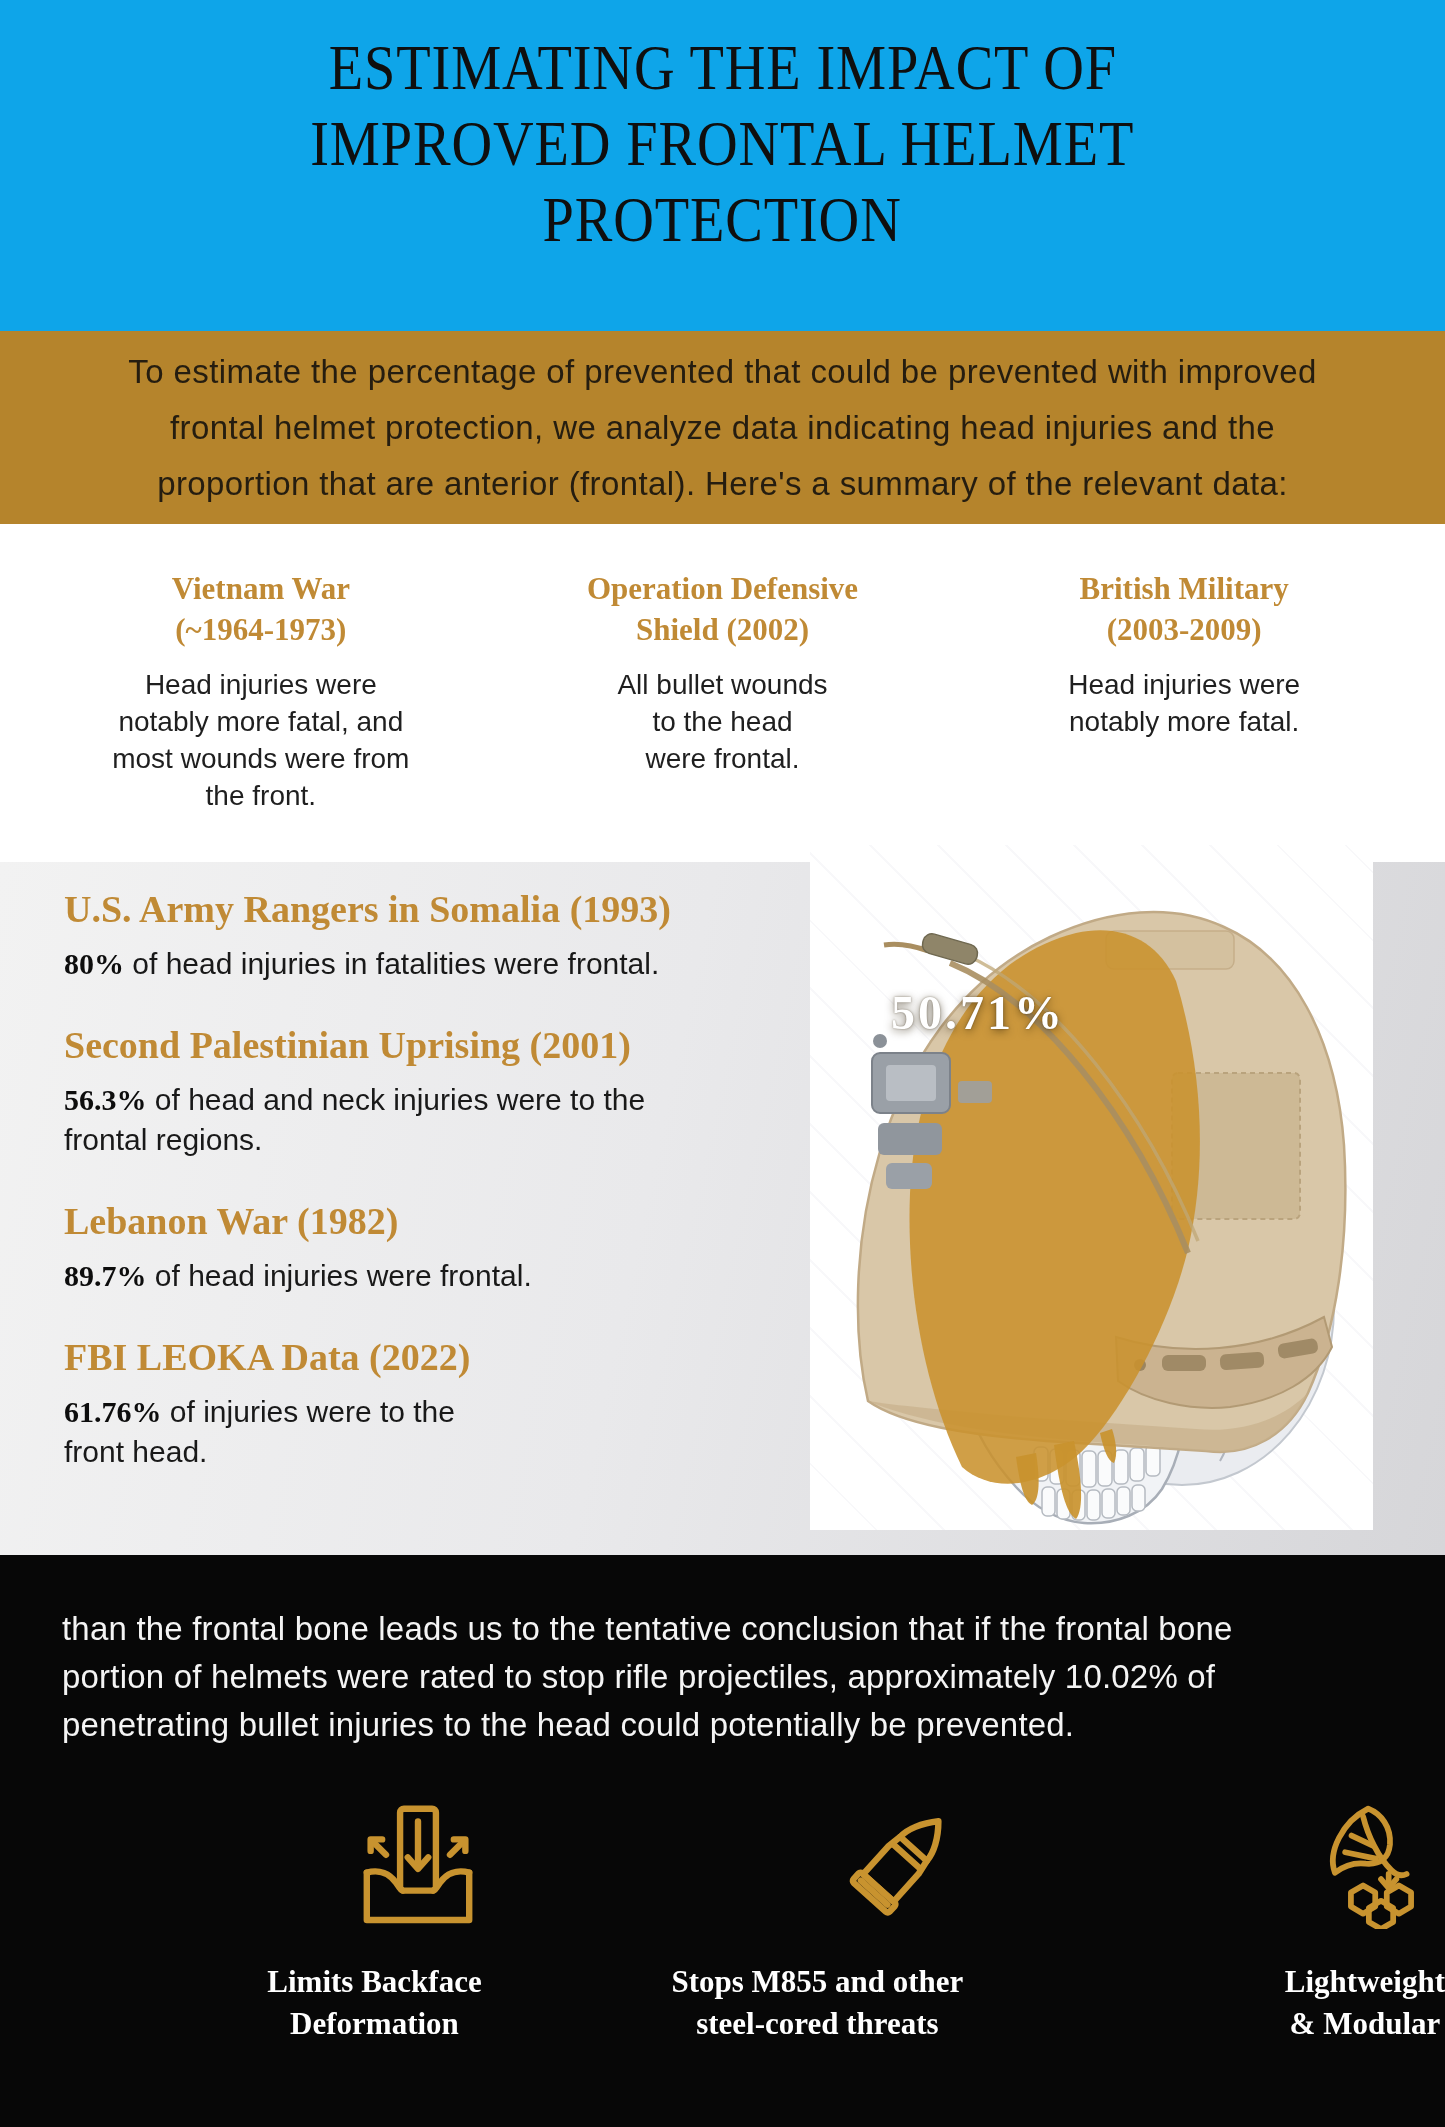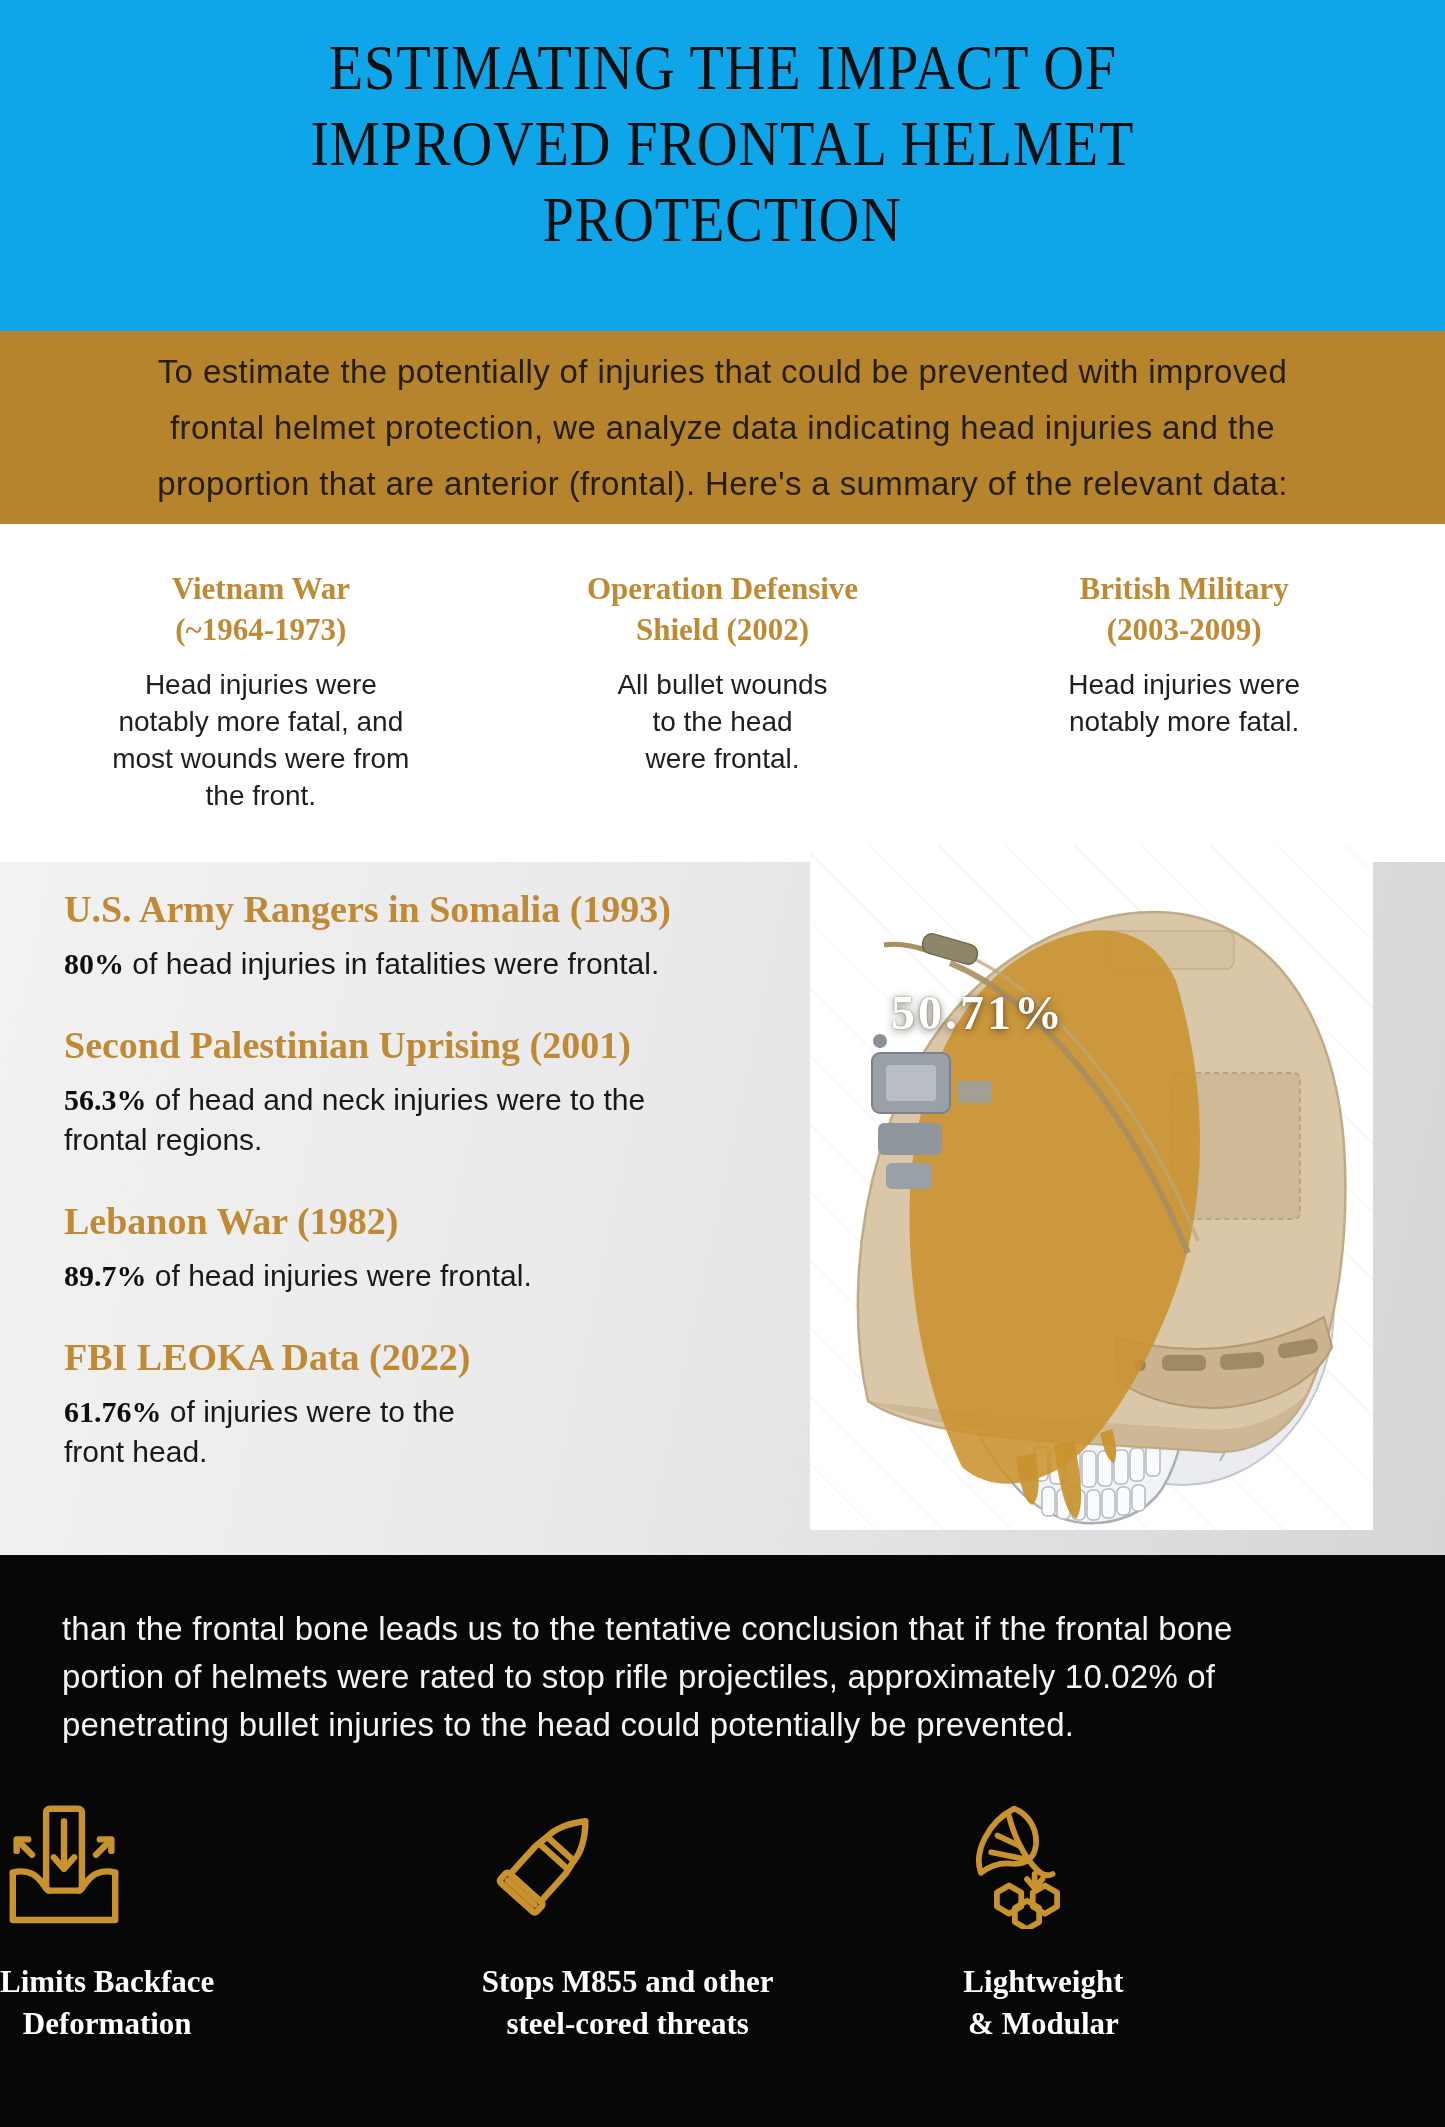--- a/index.html
+++ b/index.html
@@ -43,40 +43,40 @@
   .figure svg{display:block;width:563px;height:685px;}
   .figure-label{position:absolute;left:81px;top:140px;
     font-family:"Liberation Serif","DejaVu Serif",serif;font-weight:bold;
     font-size:48px;letter-spacing:3px;color:#ffffff;
     text-shadow:0 2px 8px rgba(45,32,6,.6),0 0 2px rgba(45,32,6,.5);}
   
   .conclusion-section{height:572px;box-sizing:border-box;background:#070707;padding-top:50px;}
   .conclusion-text{margin:0 62px;}
   .conclusion-line{font-size:33px;line-height:48px;color:#f4f4f4;letter-spacing:.2px;white-space:nowrap;}
   .features{display:flex;margin-top:52px;}
-  .feature{flex:1;display:flex;flex-direction:column;align-items:flex-start;}
+  .feature{flex:1;display:flex;flex-direction:column;align-items:flex-end;}
   .feature-icon{width:128px;height:128px;}
   .feature-icon svg{width:128px;height:128px;display:block;}
   .feature-label{margin-top:32px;text-align:center;
     font-family:"Liberation Serif","DejaVu Serif",serif;font-weight:bold;
     font-size:31px;line-height:42px;color:#ffffff;}
 </style>
 </head>
 <body>
 
 <div class="page">
 
   <header class="title-section">
     <div class="title-line">ESTIMATING THE IMPACT OF</div>
     <div class="title-line">IMPROVED FRONTAL HELMET</div>
     <div class="title-line">PROTECTION</div>
   </header>
 
   <section class="intro-banner">
-    <div class="intro-line">To estimate the potentially of injuries that could be prevented with improved</div>
+    <div class="intro-line">To estimate the percentage of prevented that could be prevented with improved</div>
     <div class="intro-line">frontal helmet protection, we analyze data indicating head injuries and the</div>
     <div class="intro-line">proportion that are anterior (frontal). Here's a summary of the relevant data:</div>
   </section>
 
   <section class="summary-row">
     <div class="summary-col">
       <h3 class="summary-heading">
         <span>Vietnam War</span><br>
         <span>(~1964-1973)</span>
       </h3>

